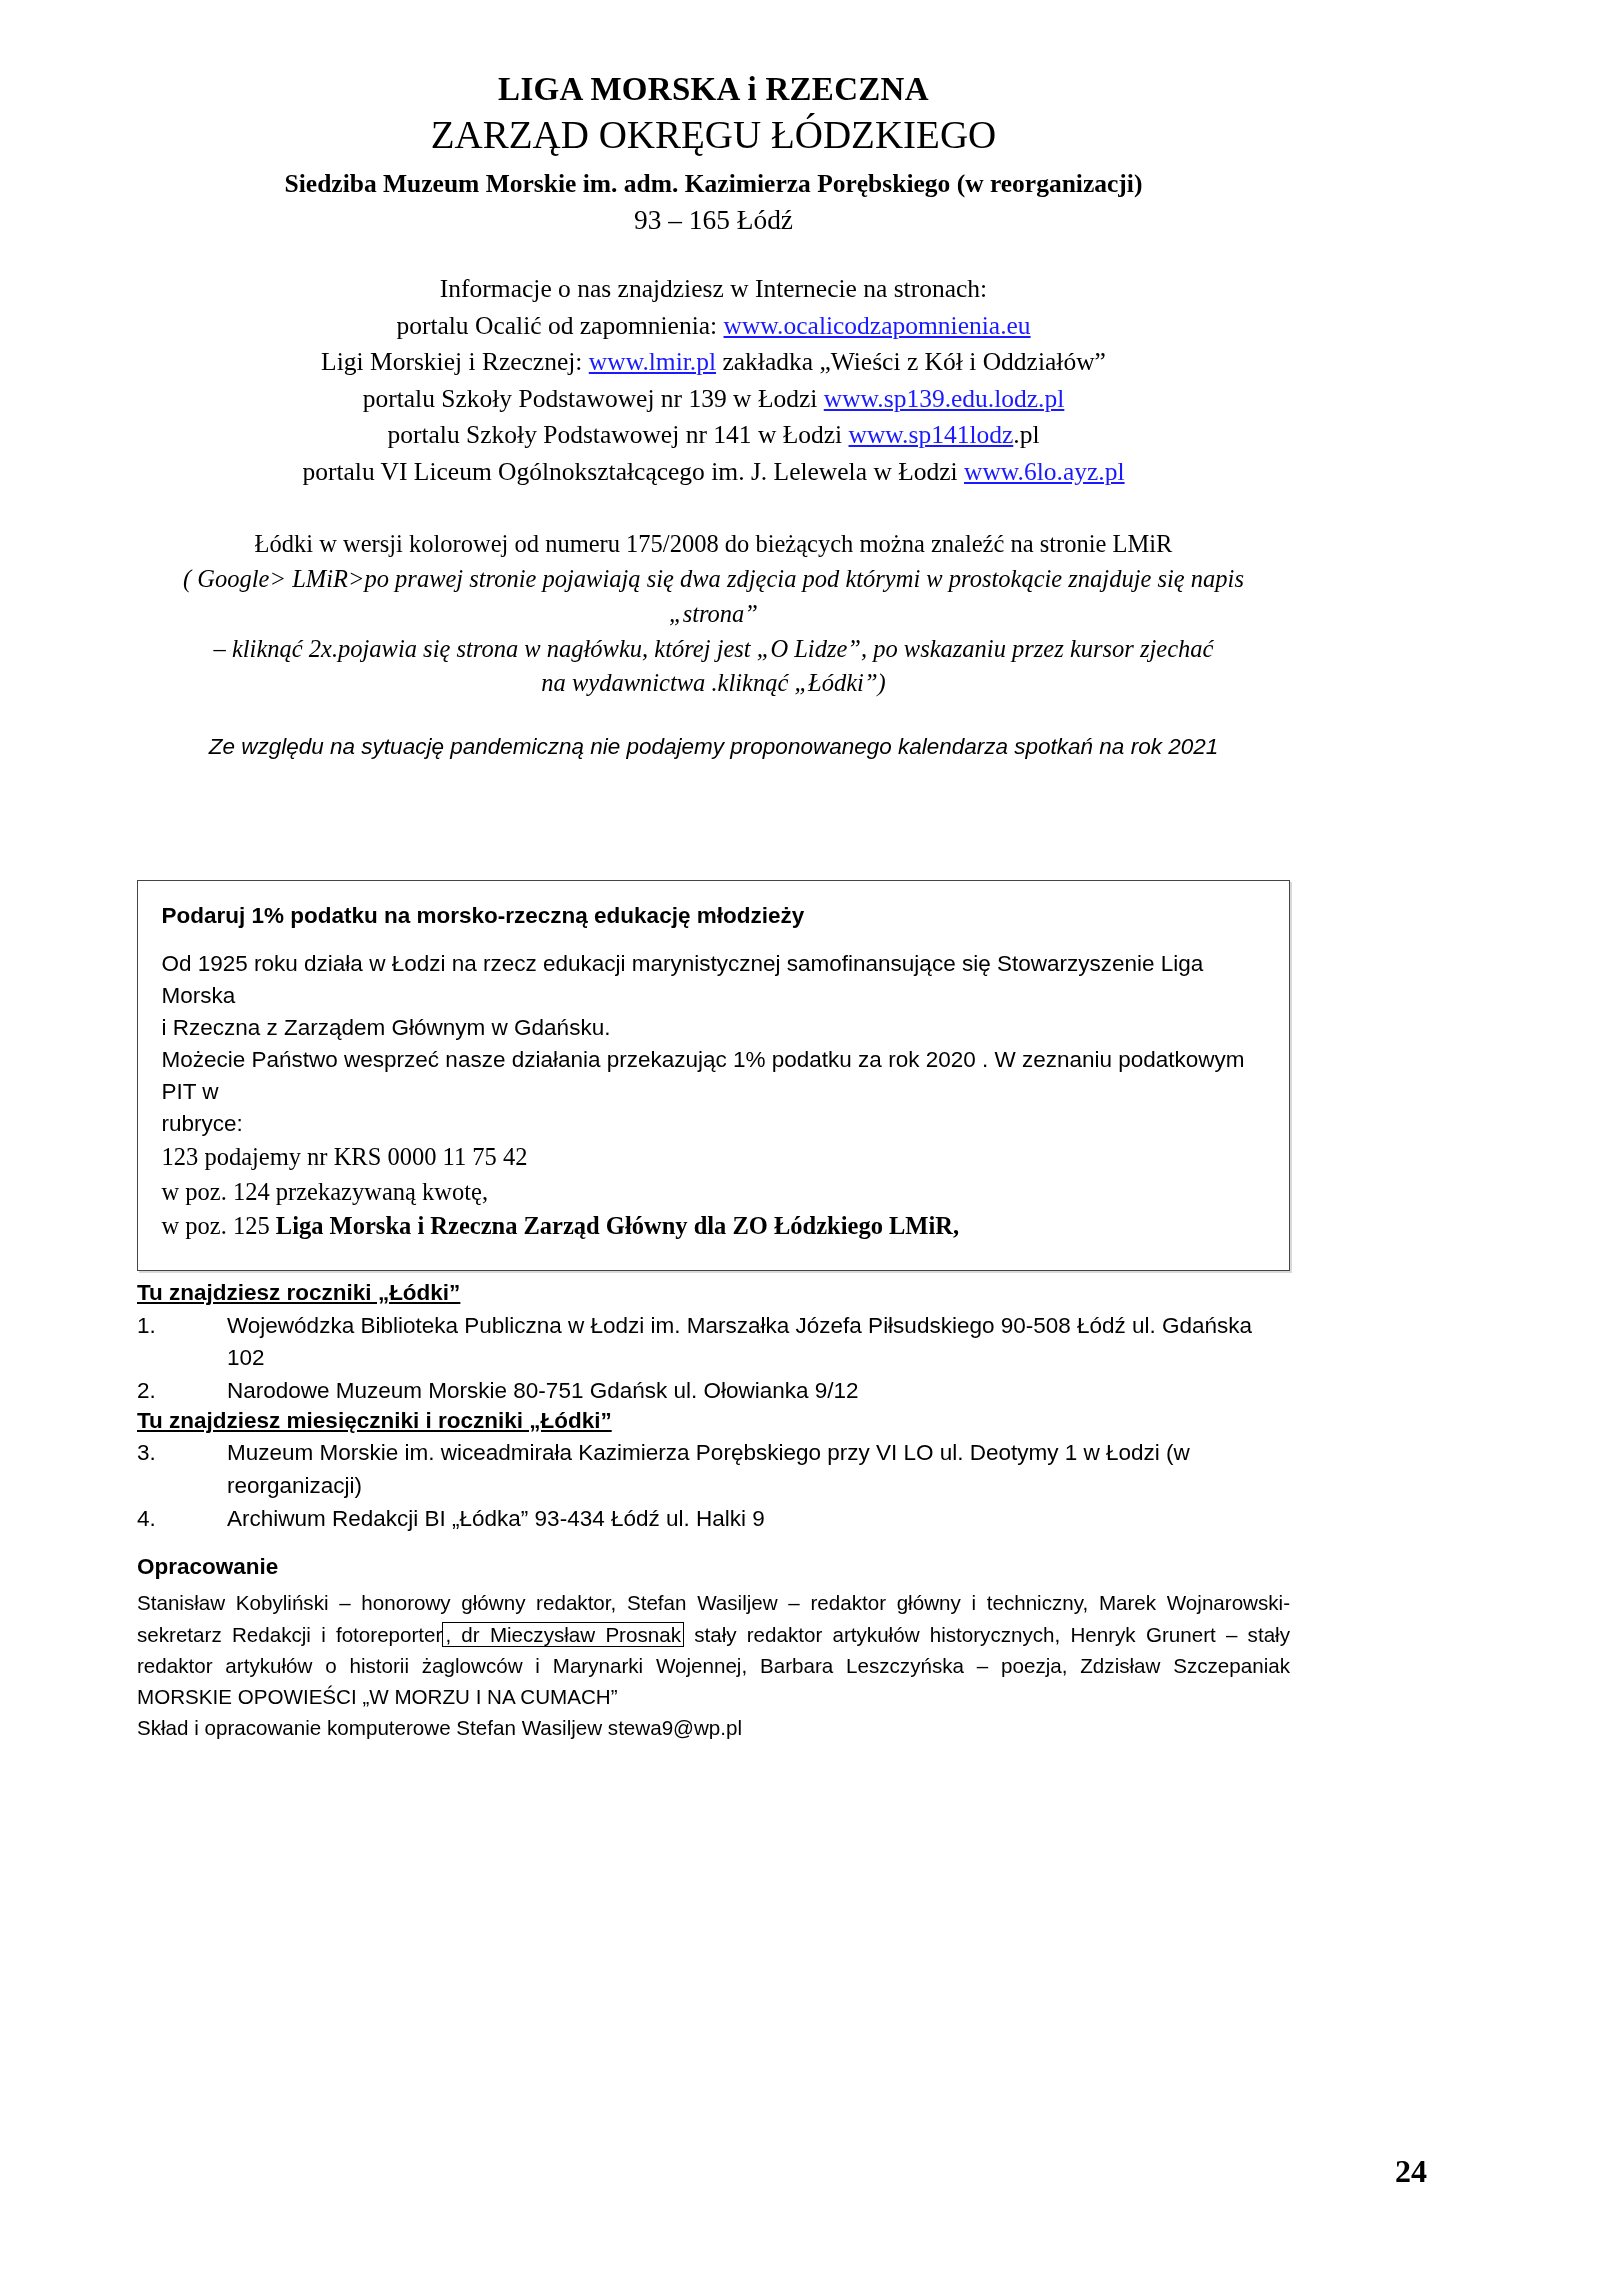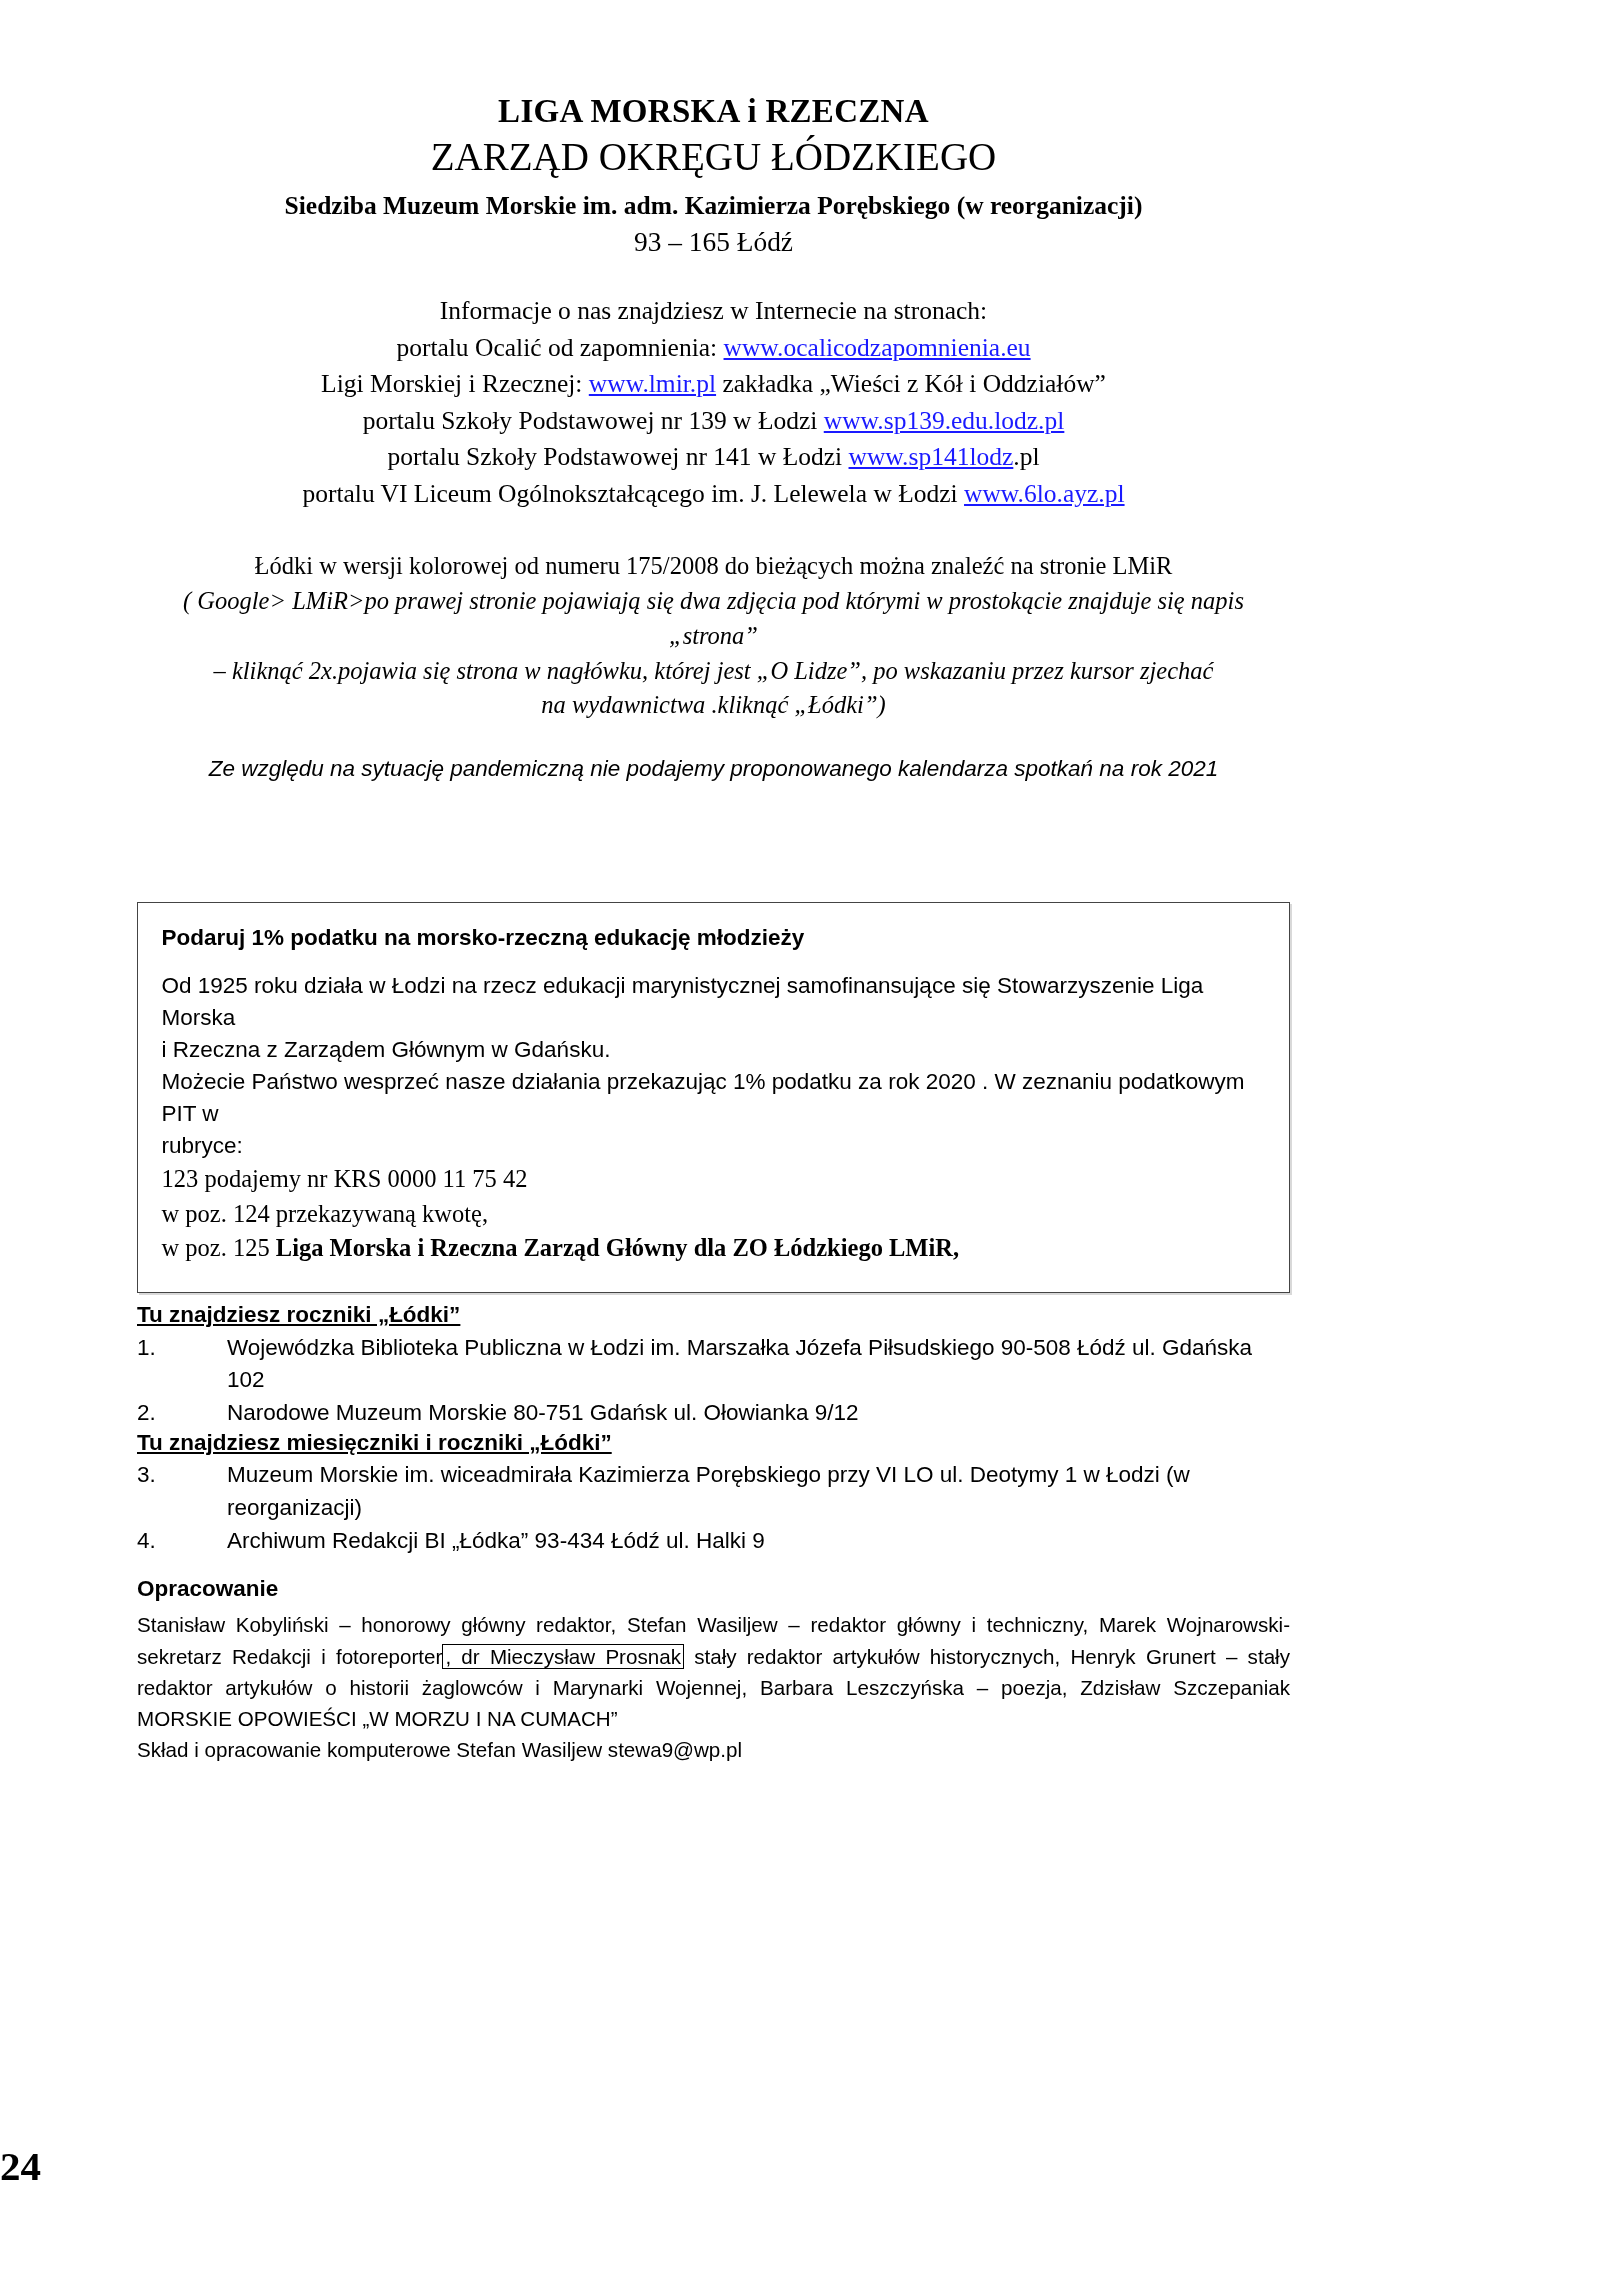--- a/index.html
+++ b/index.html
@@ -12,21 +12,21 @@
     height: 2293px;
     font-family: "Liberation Serif", serif;
     color: #000000;
     position: relative;
   }
   .page {
     position: relative;
     width: 1427px;
     height: 2293px;
     box-sizing: border-box;
-    padding: 91px 137px 39px 137px;
+    padding: 69px 137px 39px 137px;
   }
 
   
   .hdr-title {
     text-align: center;
     font-weight: bold;
     font-size: 33px;
     letter-spacing: 0.3px;
     line-height: 1.22;
   }
@@ -152,22 +152,22 @@
     border: 1px solid #000;
     padding: 0 2px;
   }
 
   
   .page-num {
     position: absolute;
     left: 0;
     right: 0;
     bottom: 103px;
-    text-align: left;
-    font-size: 41px;
+    text-align: right;
+    font-size: 32px;
     font-weight: bold;
     font-family: "Liberation Serif", serif;
   }
 </style>
 </head>
 <body>
 
 <div class="page">
 
   <div>

